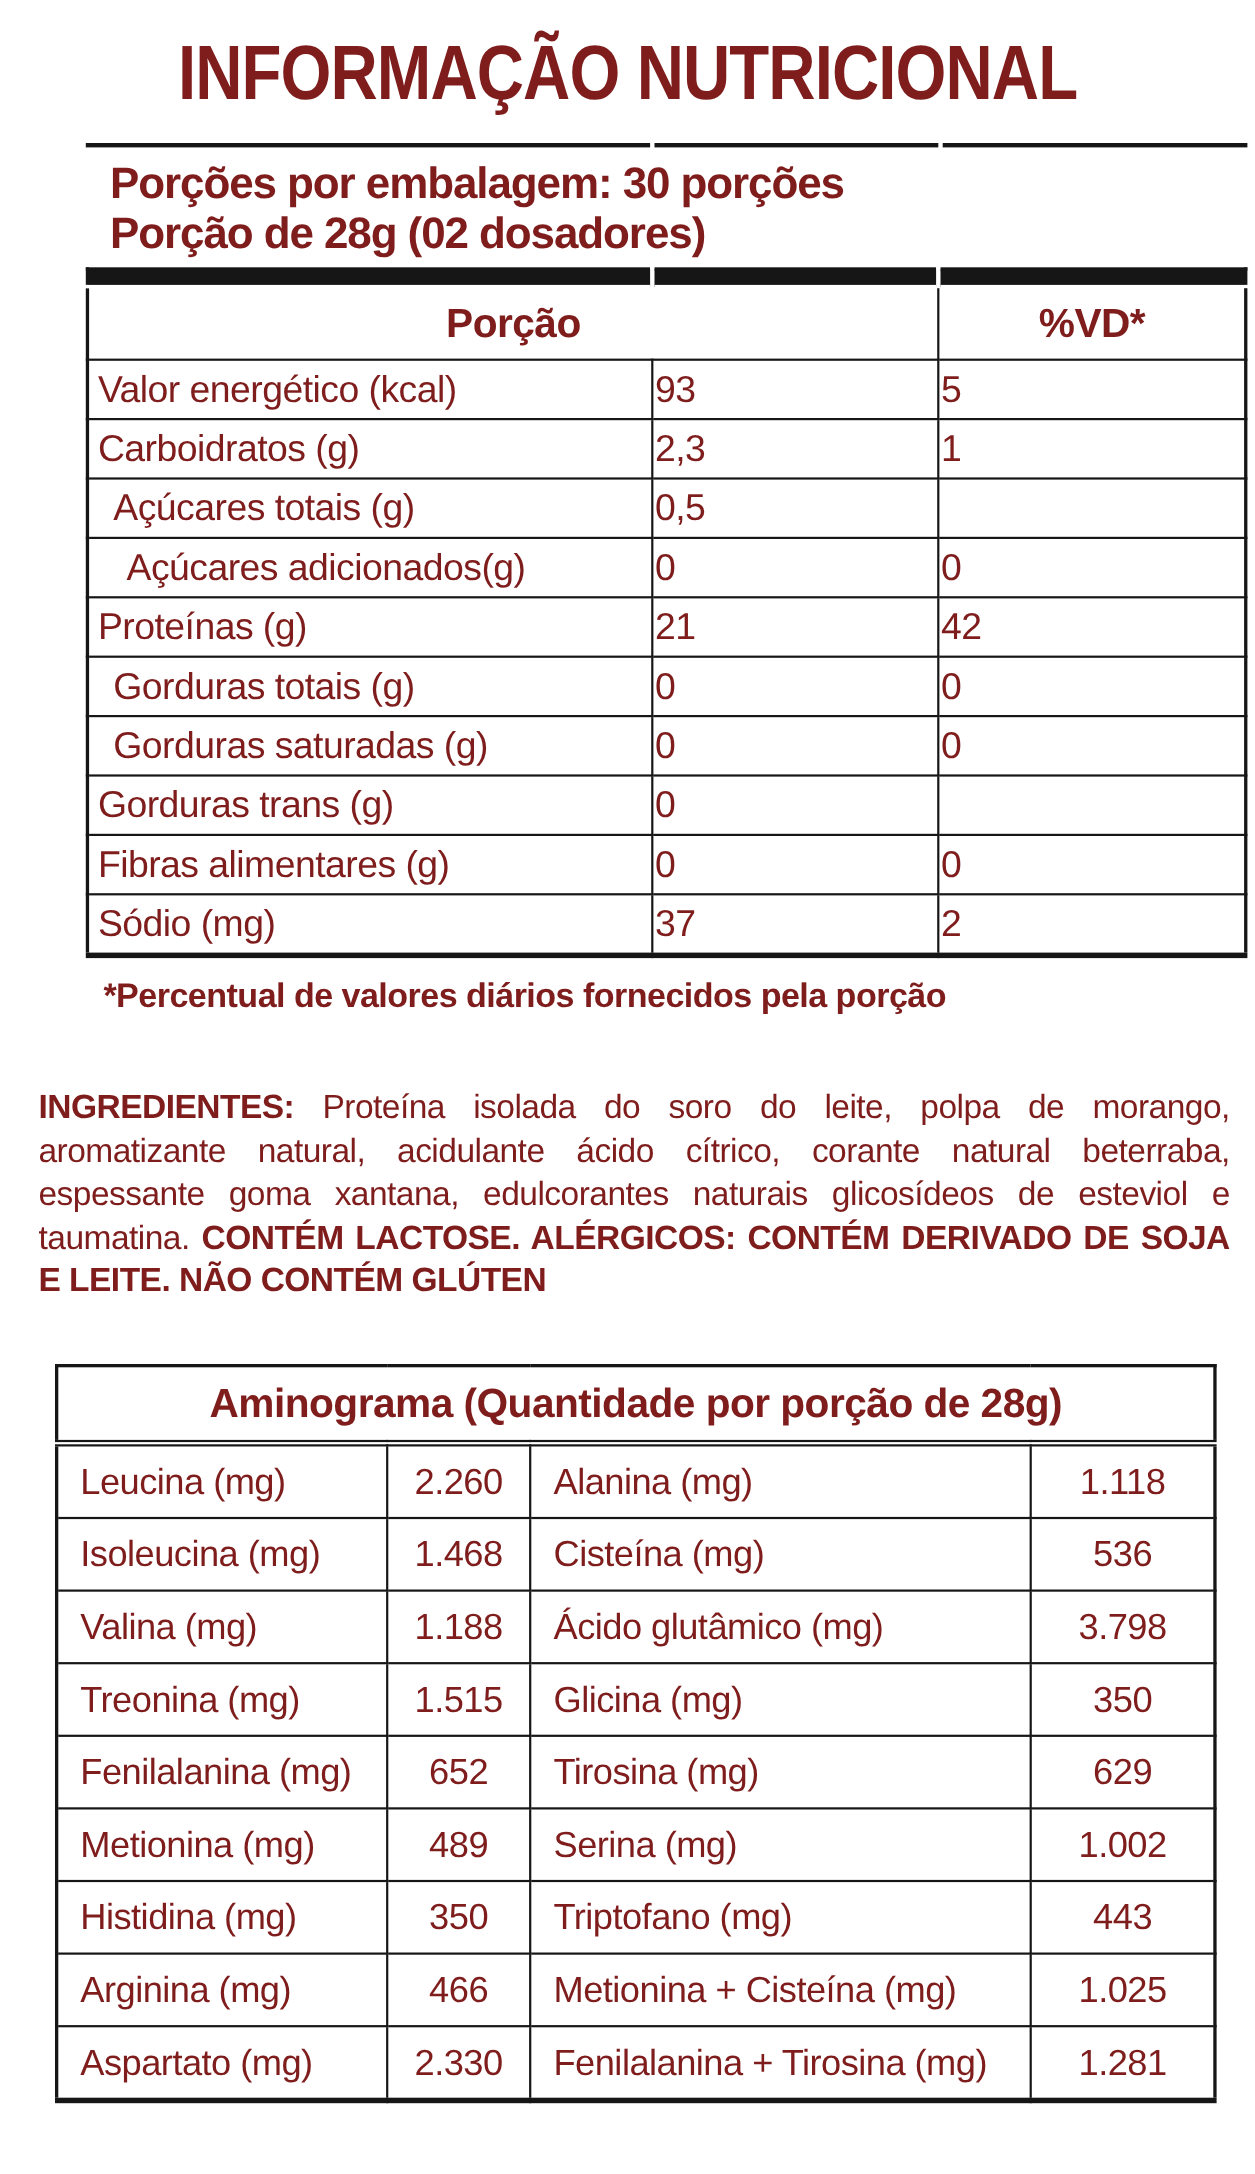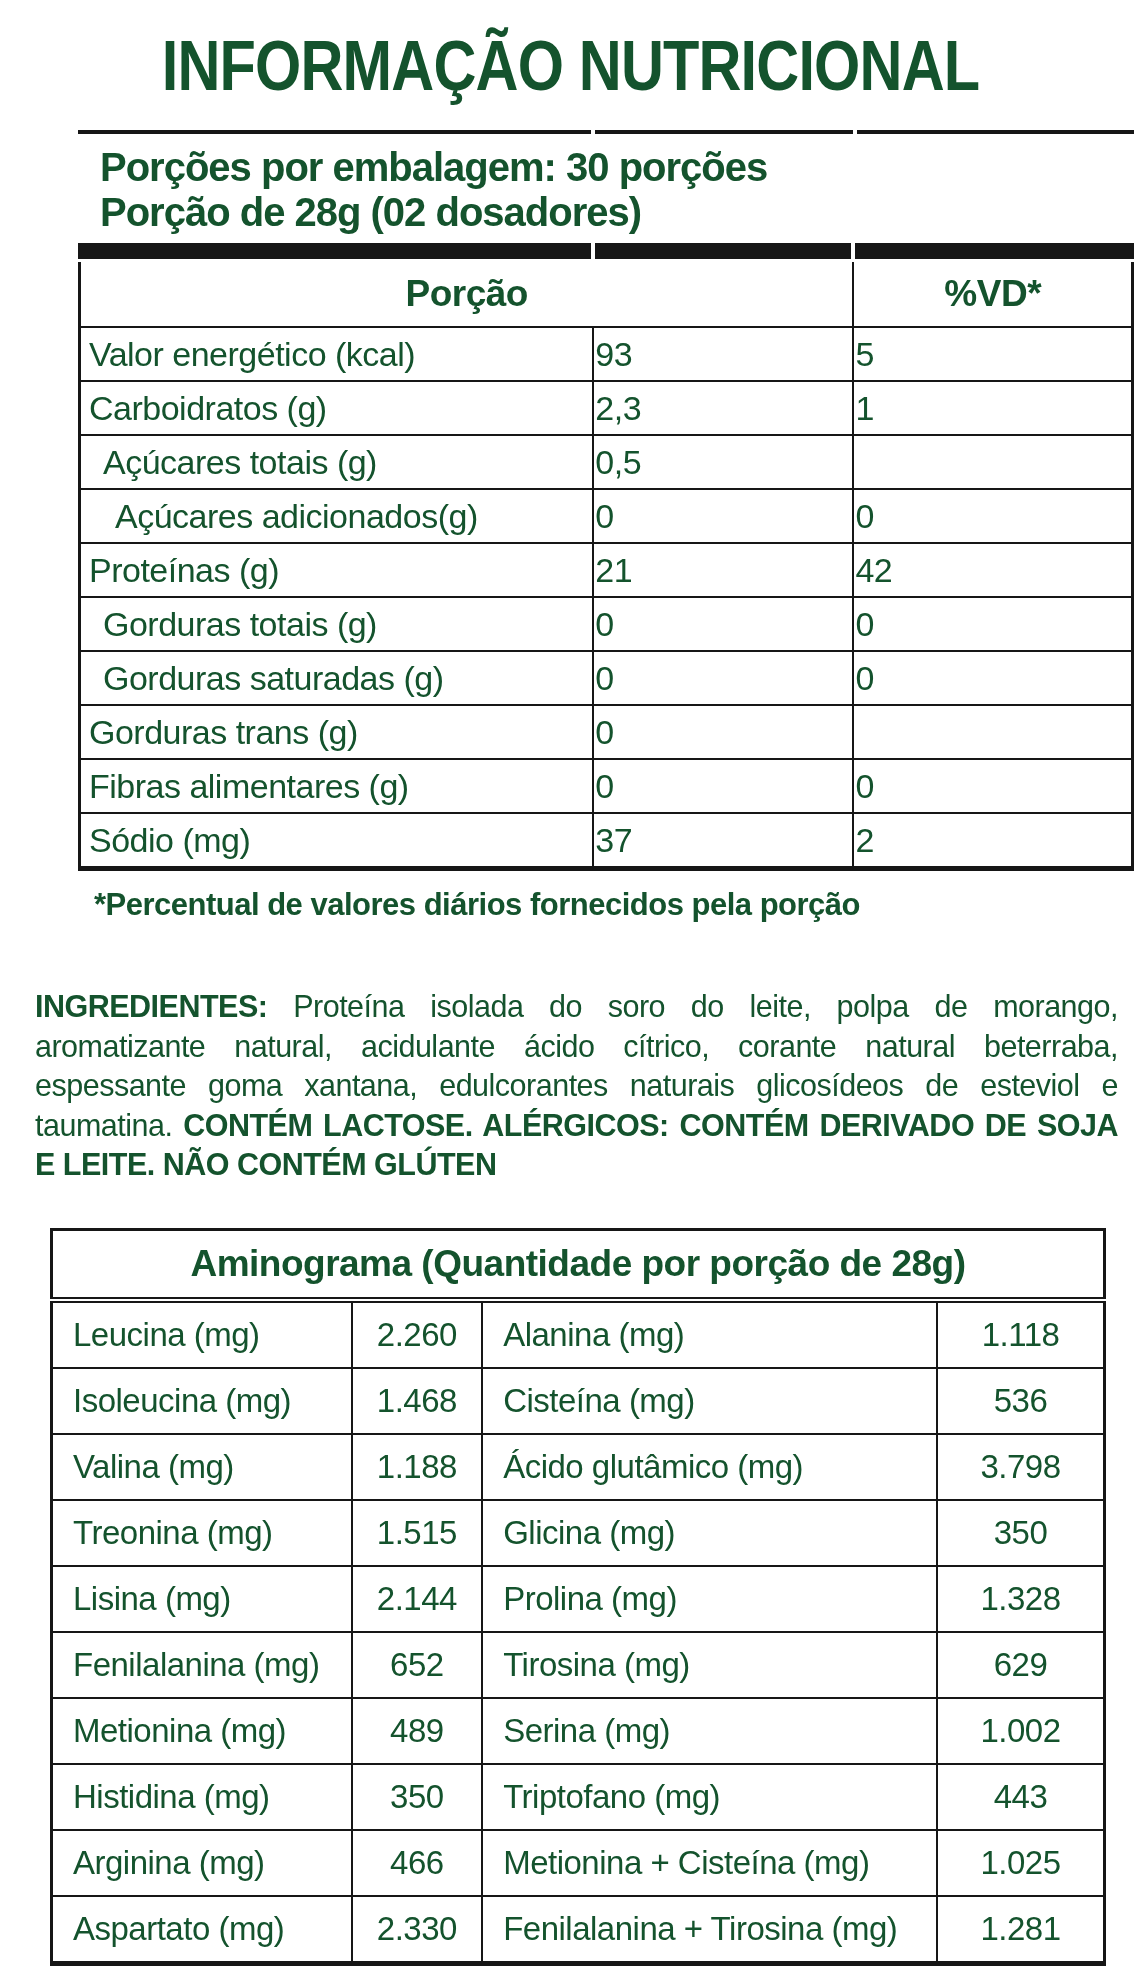--- a/index.html
+++ b/index.html
@@ -1,21 +1,21 @@
 <!DOCTYPE html>
 <html><head>
 <meta charset="utf-8">
 <style>
   html, body { margin: 0; padding: 0; background: #ffffff; }
   .page {
     position: relative;
     width: 1141px;
     height: 1976px;
     background: #ffffff;
-    color: #14532d;
+    color: #7f1d1d;
     font-family: "Liberation Sans", sans-serif;
     overflow: hidden;
   }
   
   .title {
     margin: 30px 0 0 0;
     text-align: center;
     font-size: 70px;
     line-height: 72px;
     font-weight: bold;
@@ -57,21 +57,21 @@
     font-size: 30.5px;
     line-height: 39.5px;
     text-align: justify;
     letter-spacing: -0.5px;
     min-height: 225px;
   }
   .ingredients .b { font-weight: bold; }
   
   table.amino {
     width: 1056px;
-    margin: 16px 0 0 50px;
+    margin: 28px 0 0 50px;
     border-collapse: collapse;
     table-layout: fixed;
     border: 3px solid #161616;
     border-bottom: 5px solid #161616;
   }
   table.amino th.amino-title {
     font-size: 37px; font-weight: bold; text-align: center; height: 64px;
     border: 2px solid #161616; border-bottom: 6px double #161616; letter-spacing: -0.5px;
     vertical-align: middle;
   }
@@ -206,26 +206,20 @@
         <td class="name">Ácido glutâmico (mg)</td>
         <td class="val">3.798</td>
       </tr>
       <tr>
         <td class="name">Treonina (mg)</td>
         <td class="val">1.515</td>
         <td class="name">Glicina (mg)</td>
         <td class="val">350</td>
       </tr>
       <tr>
-        <td class="name">Lisina (mg)</td>
-        <td class="val">2.144</td>
-        <td class="name">Prolina (mg)</td>
-        <td class="val">1.328</td>
-      </tr>
-      <tr>
         <td class="name">Fenilalanina (mg)</td>
         <td class="val">652</td>
         <td class="name">Tirosina (mg)</td>
         <td class="val">629</td>
       </tr>
       <tr>
         <td class="name">Metionina (mg)</td>
         <td class="val">489</td>
         <td class="name">Serina (mg)</td>
         <td class="val">1.002</td>

